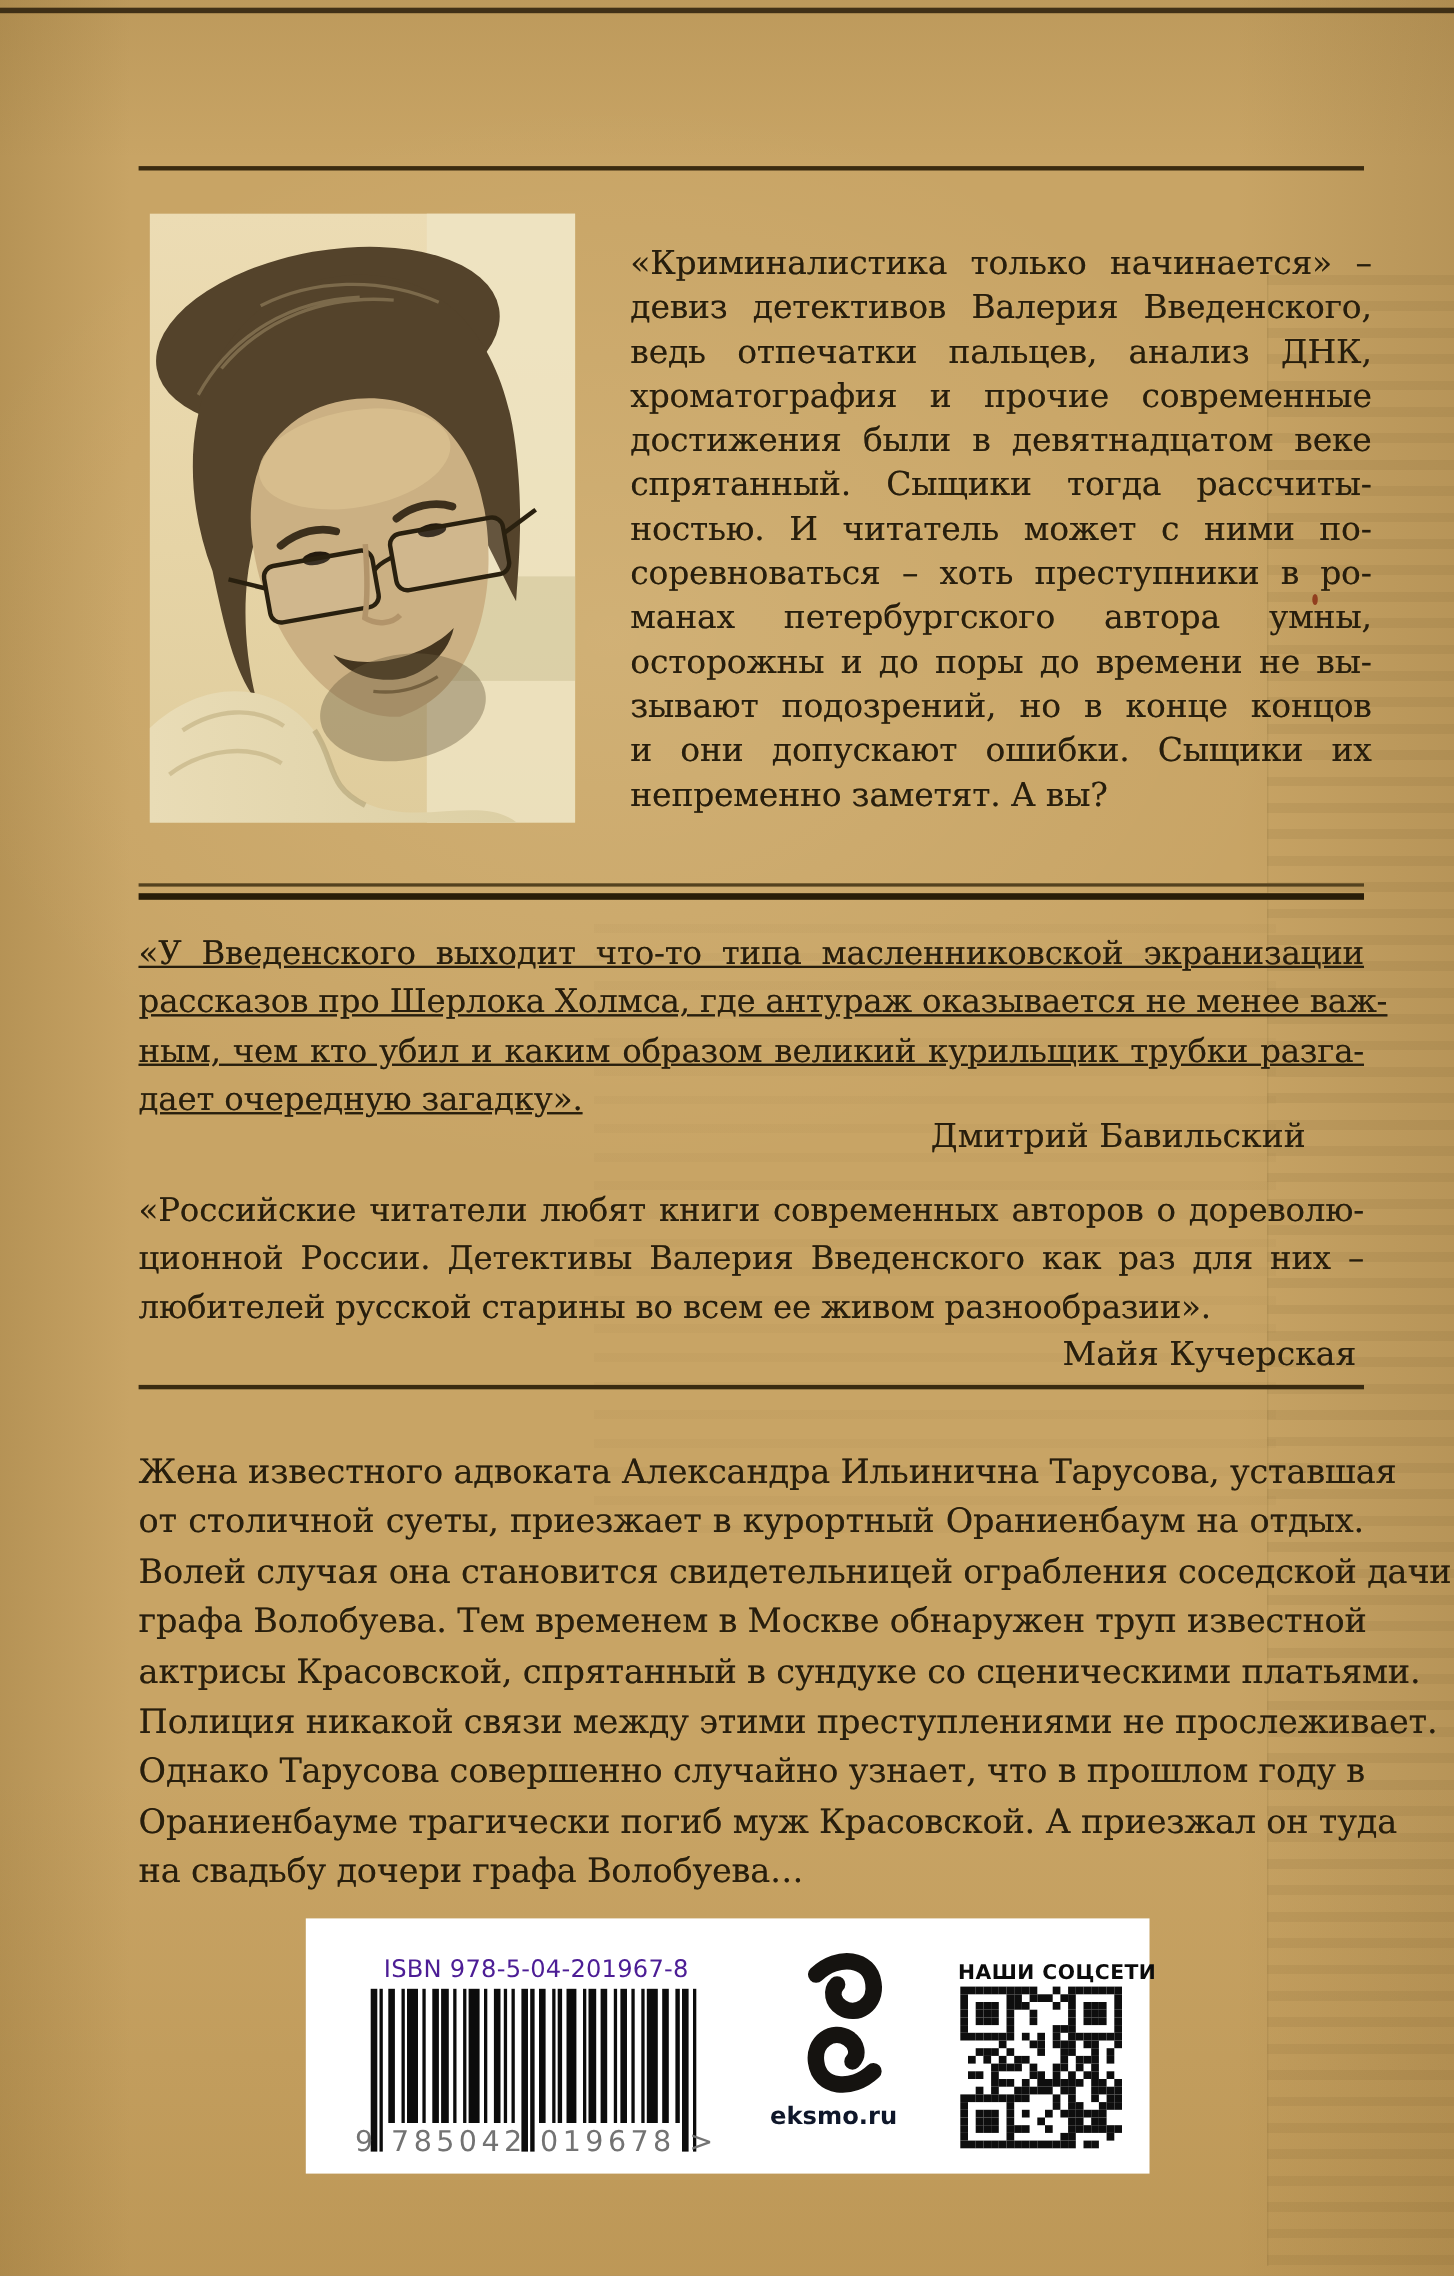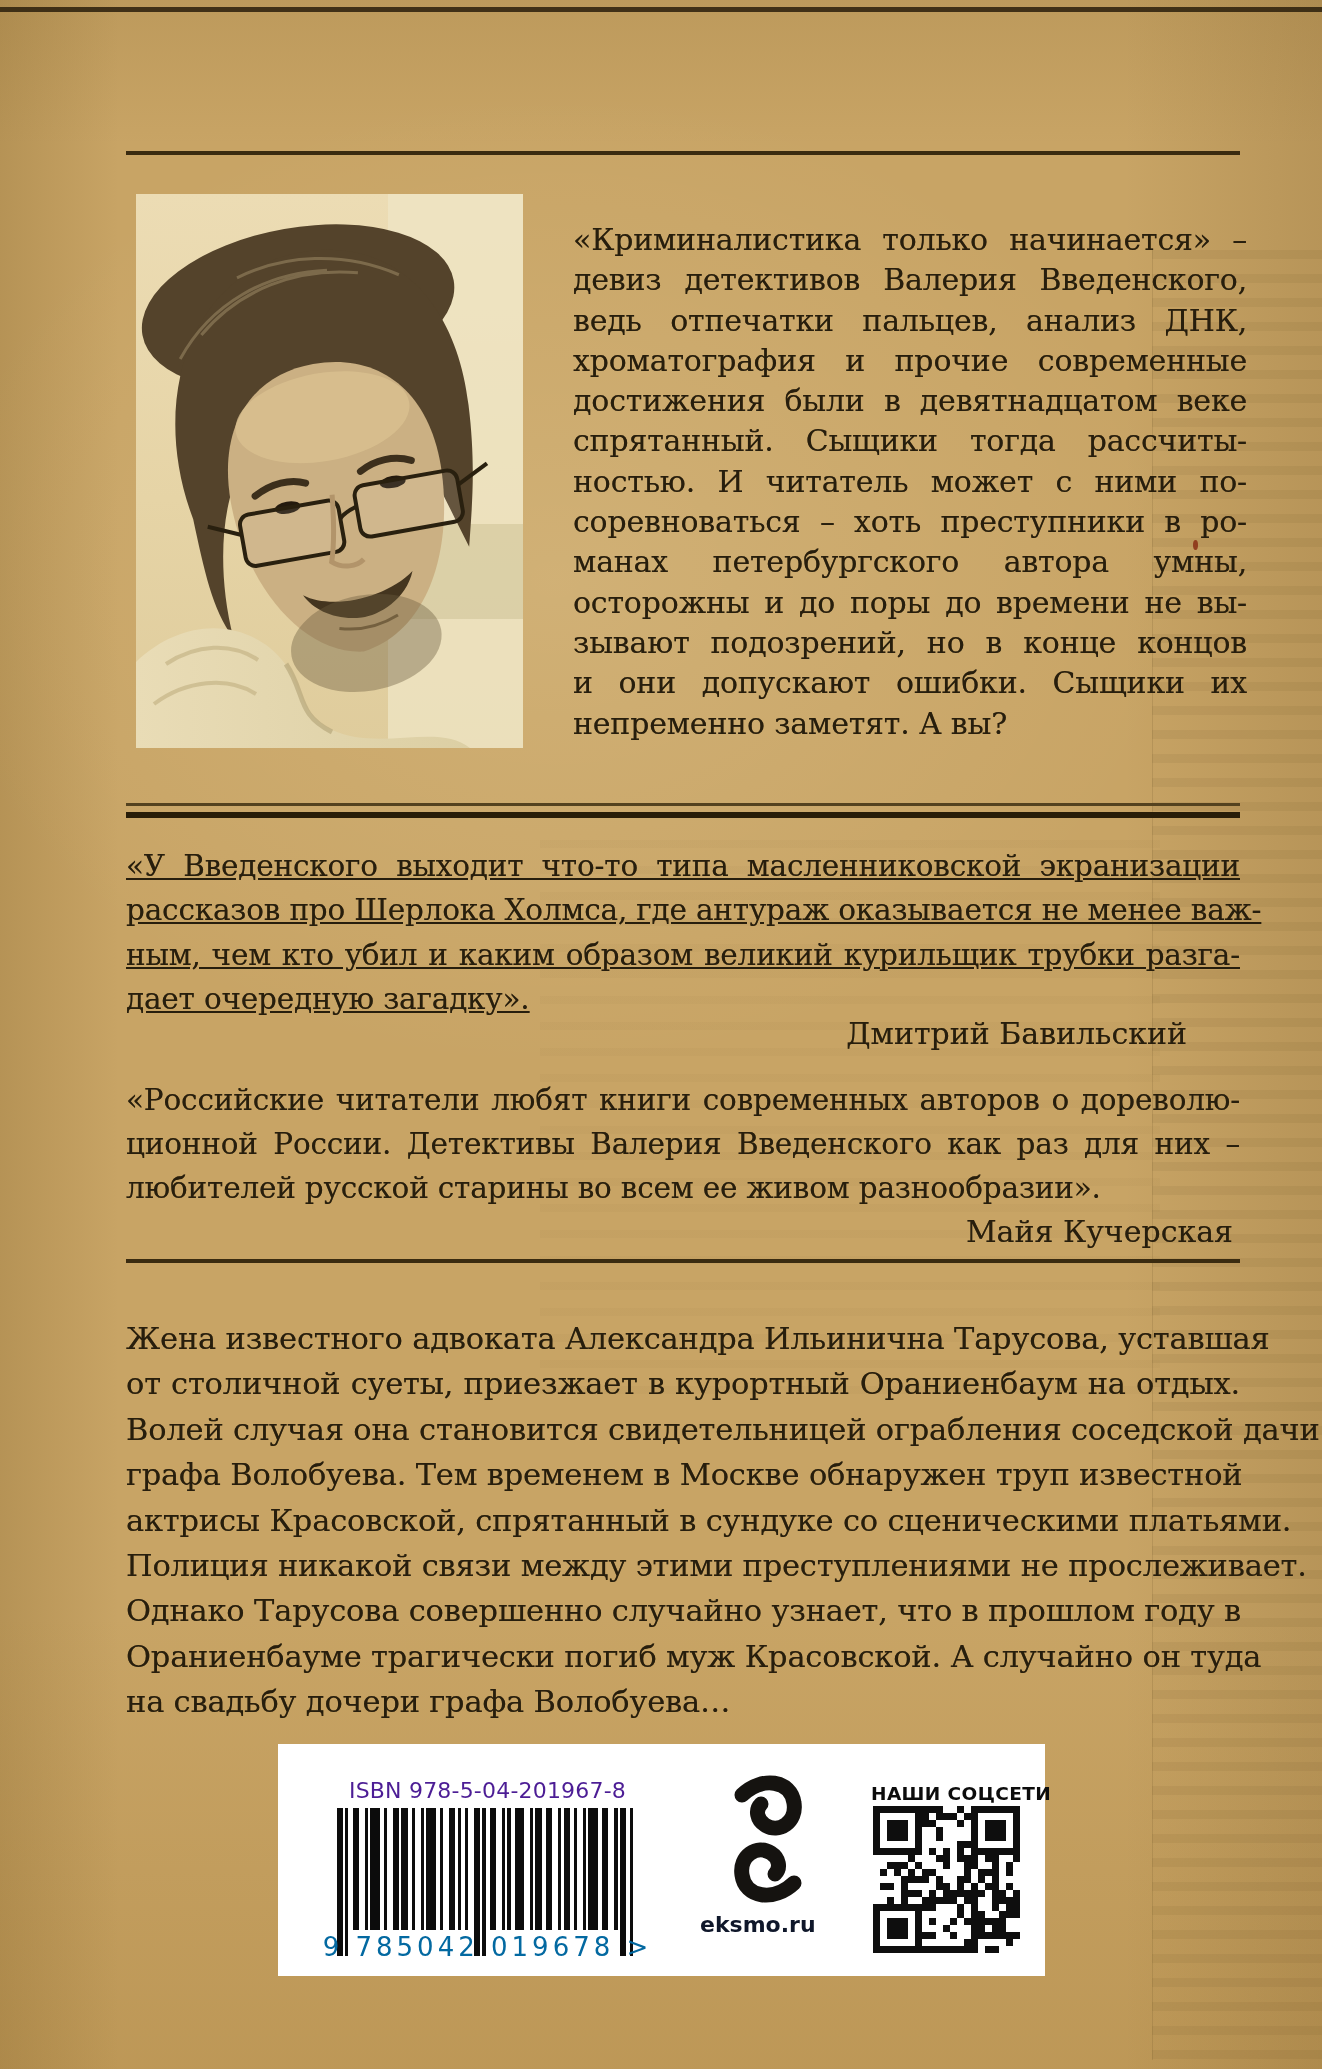--- a/index.html
+++ b/index.html
@@ -70,21 +70,21 @@
   .isbn-label{
     position:absolute;left:0;top:34px;width:345px;text-align:center;
     font-family:"DejaVu Sans", sans-serif;font-size:22px;color:#4c1d95;letter-spacing:0.2px;
   }
   .barcode{position:absolute;left:22px;top:64px;width:300px;height:122px;display:flex;align-items:flex-start;}
   .barcode .bar{background:#0c0c0c;height:122px;}
   .barcode .bar.tall{height:148px;}
   .barcode .gap{height:122px;}
   .barcode-digits{
     position:absolute;left:-20px;top:188px;width:385px;text-align:center;
-    font-family:"DejaVu Sans", sans-serif;font-size:26px;color:#0369a1;letter-spacing:4px;white-space:nowrap;
+    font-family:"DejaVu Sans", sans-serif;font-size:26px;color:#737373;letter-spacing:4px;white-space:nowrap;
   }
   .eksmo-zone{position:absolute;left:440px;top:0;width:110px;height:232px;}
   .eksmo-logo{position:absolute;left:10px;top:28px;width:80px;height:134px;}
   .eksmo-site{
     position:absolute;left:-18px;top:168px;width:136px;
     font-family:"DejaVu Sans", sans-serif;font-weight:bold;font-size:22px;color:#0f172a;
   }
   .social-zone{position:absolute;left:593px;top:13px;width:152px;height:232px;}
   .social-label{
     position:absolute;left:0;top:26px;width:152px;text-align:center;
@@ -190,21 +190,21 @@
   <div class="rule rule-2"></div>
 
   <div class="bigblock synopsis textblock">
       <div class="line">Жена известного адвоката Александра Ильинична Тарусова, уставшая</div>
       <div class="line">от столичной суеты, приезжает в курортный Ораниенбаум на отдых.</div>
       <div class="line">Волей случая она становится свидетельницей ограбления соседской дачи</div>
       <div class="line">графа Волобуева. Тем временем в Москве обнаружен труп известной</div>
       <div class="line">актрисы Красовской, спрятанный в сундуке со сценическими платьями.</div>
       <div class="line">Полиция никакой связи между этими преступлениями не прослеживает.</div>
       <div class="line">Однако Тарусова совершенно случайно узнает, что в прошлом году в</div>
-      <div class="line">Ораниенбауме трагически погиб муж Красовской. А случайно он туда</div>
+      <div class="line">Ораниенбауме трагически погиб муж Красовской. А приезжал он туда</div>
       <div class="line last">на свадьбу дочери графа Волобуева…</div>
     </div>
 
   <div class="pubbox">
     <div class="isbn-zone">
       <div class="isbn-label">ISBN 978-5-04-201967-8</div>
       <div class="barcode" id="barcode">
           <span class="bar tall" style="width: 6.2px;"></span>
           <span class="gap" style="width: 2.1px;"></span>
           <span class="bar tall" style="width: 3.1px;"></span>

